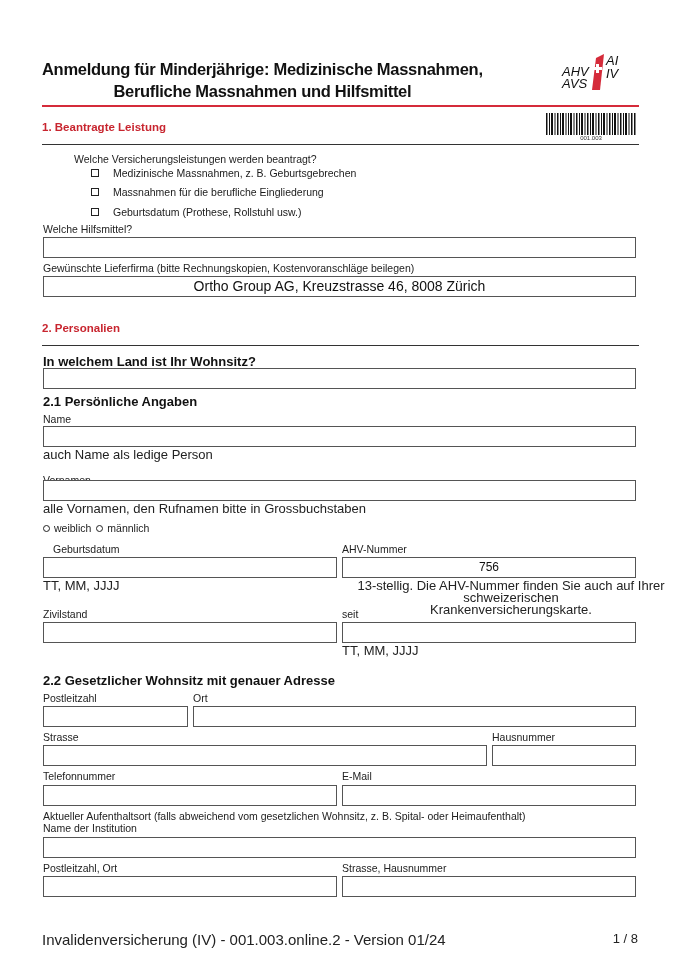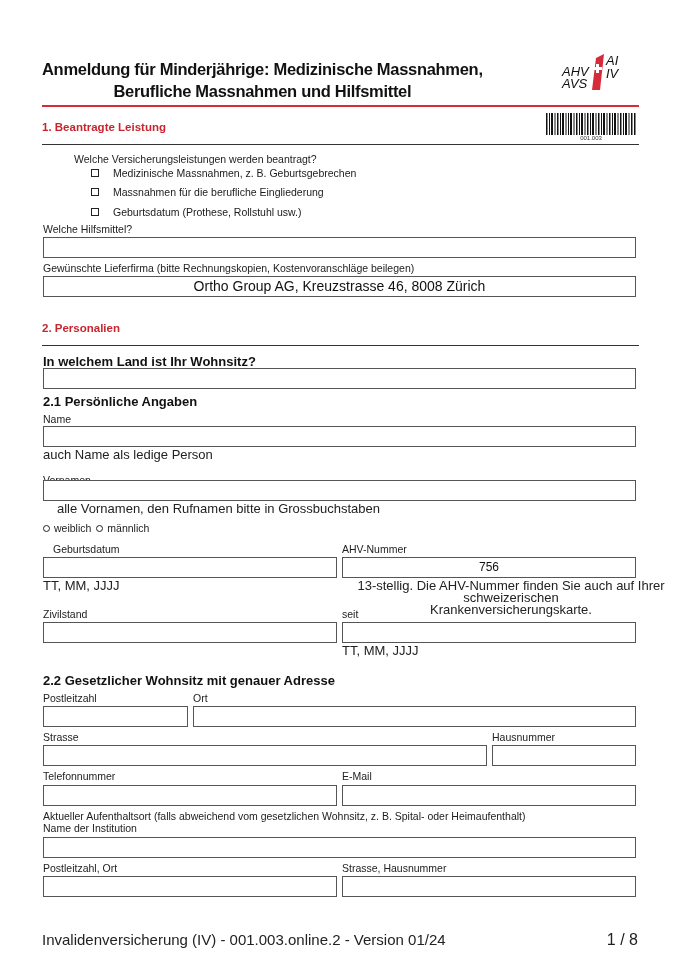--- a/index.html
+++ b/index.html
@@ -16,21 +16,21 @@
   .field { border:1.3px solid #555; border-radius:0; box-sizing:border-box; height:21px; background:#fff; }
   .field-val { font-size:14px; padding:1px 4px; line-height:17px; color:#111; white-space:nowrap; }
   .cb { width:8px; height:8px; border:1px solid #222; box-sizing:border-box; display:inline-block; }
   .cb-row { left:47px; font-size:10.5px; display:flex; align-items:center; gap:14px;margin-left:44px; }
   .radio { width:7px; height:7px; border:1px solid #222; border-radius:50%; display:inline-block; box-sizing:border-box; margin-right:4px; }
   .radio-row { left:43px; top:522px; font-size:10.5px; display:flex; align-items:center; }
   .logo { left:560px; top:52px; width:80px; height:40px; }
   .barcode { left:546px; top:113px; width:90px; height:22px; }
   .barcode-num { left:546px; top:135px; width:90px; text-align:center; font-size:6px; color:#333; }
   .footer { left:42px; top:931px; font-size:15px; color:#222; }
-  .page-no { right:42px; top:931px; font-size:16px; color:#222; }
+  .page-no { right:42px; top:931px; font-size:13px; color:#222; }
 </style>
 </head>
 <body>
 
 <div class="abs title">
   <div>Anmeldung für Minderjährige: Medizinische Massnahmen,</div>
   <div>Berufliche Massnahmen und Hilfsmittel</div>
 </div>
 
 <div class="abs logo">
@@ -120,21 +120,21 @@
 <div class="abs field field-val" style="left:43px; top:368px; width:593px;"></div>
 
 <div class="abs lbl-b" style="left:43px; top:394px;">2.1 Persönliche Angaben</div>
 
 <div class="abs lbl" style="left:43px; top:413px;">Name</div>
 <div class="abs field field-val" style="left:43px; top:426px; width:593px;"></div>
 <div class="abs hint" style="left:43px; top:449px;">auch Name als ledige Person</div>
 
 <div class="abs lbl" style="left:43px; top:466px;margin-top:8px;">Vornamen</div>
 <div class="abs field field-val" style="left:43px; top:480px; width:593px;"></div>
-<div class="abs hint" style="left:57px; top:503px;">alle Vornamen, den Rufnamen bitte in Grossbuchstaben</div>
+<div class="abs hint" style="left:43px; top:503px;">alle Vornamen, den Rufnamen bitte in Grossbuchstaben</div>
 
 <div class="abs radio-row">
   <span class="radio"></span>
   <span style="margin-right:5px;">weiblich</span>
   <span class="radio"></span>
   <span>männlich</span>
 </div>
 
 <div class="abs lbl" style="left:53px; top:543px;">Geburtsdatum</div>
 <div class="abs field field-val" style="left:43px; top:557px; width:294px;"></div>

